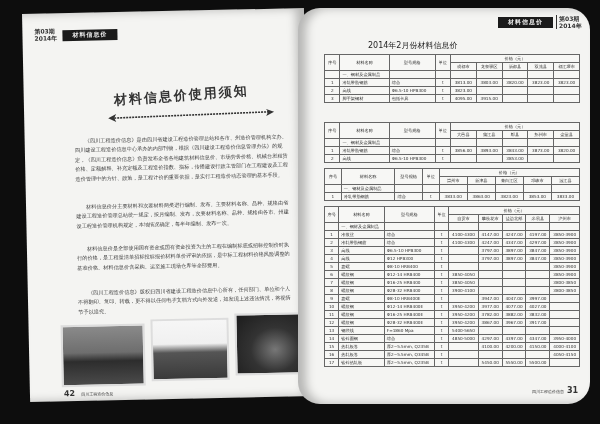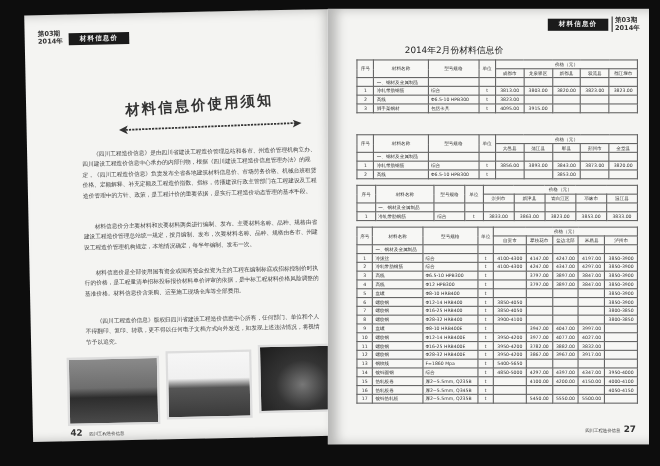--- a/index.html
+++ b/index.html
@@ -1,19 +1,19 @@
 <!DOCTYPE html>
 <html><head>
 <meta charset="utf-8">
 <style>
   html,body{margin:0;padding:0;}
   body{width:600px;height:424px;background:#0d0d0d;position:relative;overflow:hidden;font-family:"DejaVu Sans",sans-serif;color:#222;}
   .page{position:absolute;background:#f4f4f2;}
   .page-left{left:22px;top:14px;width:282px;height:388px;transform:rotate(-1.2deg);transform-origin:left top;box-shadow:inset -8px 0 10px rgba(0,0,0,.25);}
-  .page-right{left:298px;top:8px;width:292px;height:396px;box-shadow:inset 8px 0 10px rgba(0,0,0,.25);}
+  .page-right{left:298px;top:8px;width:292px;height:396px;box-shadow:inset 8px 0 10px rgba(0,0,0,.25);border-radius:22px;}
   .issue{position:absolute;font-size:6px;line-height:7px;font-weight:bold;color:#333;}
   .tagbar{position:absolute;background:#1b1b1b;color:#eee;font-size:6px;font-weight:bold;padding:1px 10px;letter-spacing:1px;}
   .title-left{position:absolute;left:90px;top:76px;font-family:"DejaVu Serif",serif;font-weight:bold;font-size:13px;letter-spacing:2px;color:#333;transform:rotate(-3deg);}
   .ornament{position:absolute;left:82px;top:100px;width:170px;height:10px;}
   .para{position:absolute;left:50px;width:215px;font-size:5.2px;line-height:9.4px;color:#444;text-indent:10px;}
   .photo{position:absolute;height:58px;border:2px solid #ddd;}
   .folio{position:absolute;font-size:8px;font-weight:bold;color:#333;}
   .folio small{font-size:4px;font-weight:normal;margin-left:6px;}
   .table-title{position:absolute;left:70px;top:32px;font-size:8px;color:#222;}
   table.price{position:absolute;left:26px;border-collapse:collapse;font-size:4.2px;color:#333;background:#f7f7f5;}
@@ -437,15 +437,15 @@
           <td></td>
           <td>5450.00</td>
           <td>5550.00</td>
           <td>5500.00</td>
           <td></td>
         </tr>
       </tbody>
   </table>
 
   <div class="folio" style="left:234px;top:378px;">
-    <small style="margin:0 3px 0 0;">四川工程造价信息</small><span>27</span>
+    <small style="margin:0 3px 0 0;">四川工程造价信息</small><span>31</span>
   </div>
 </div>
 
 </body></html>

